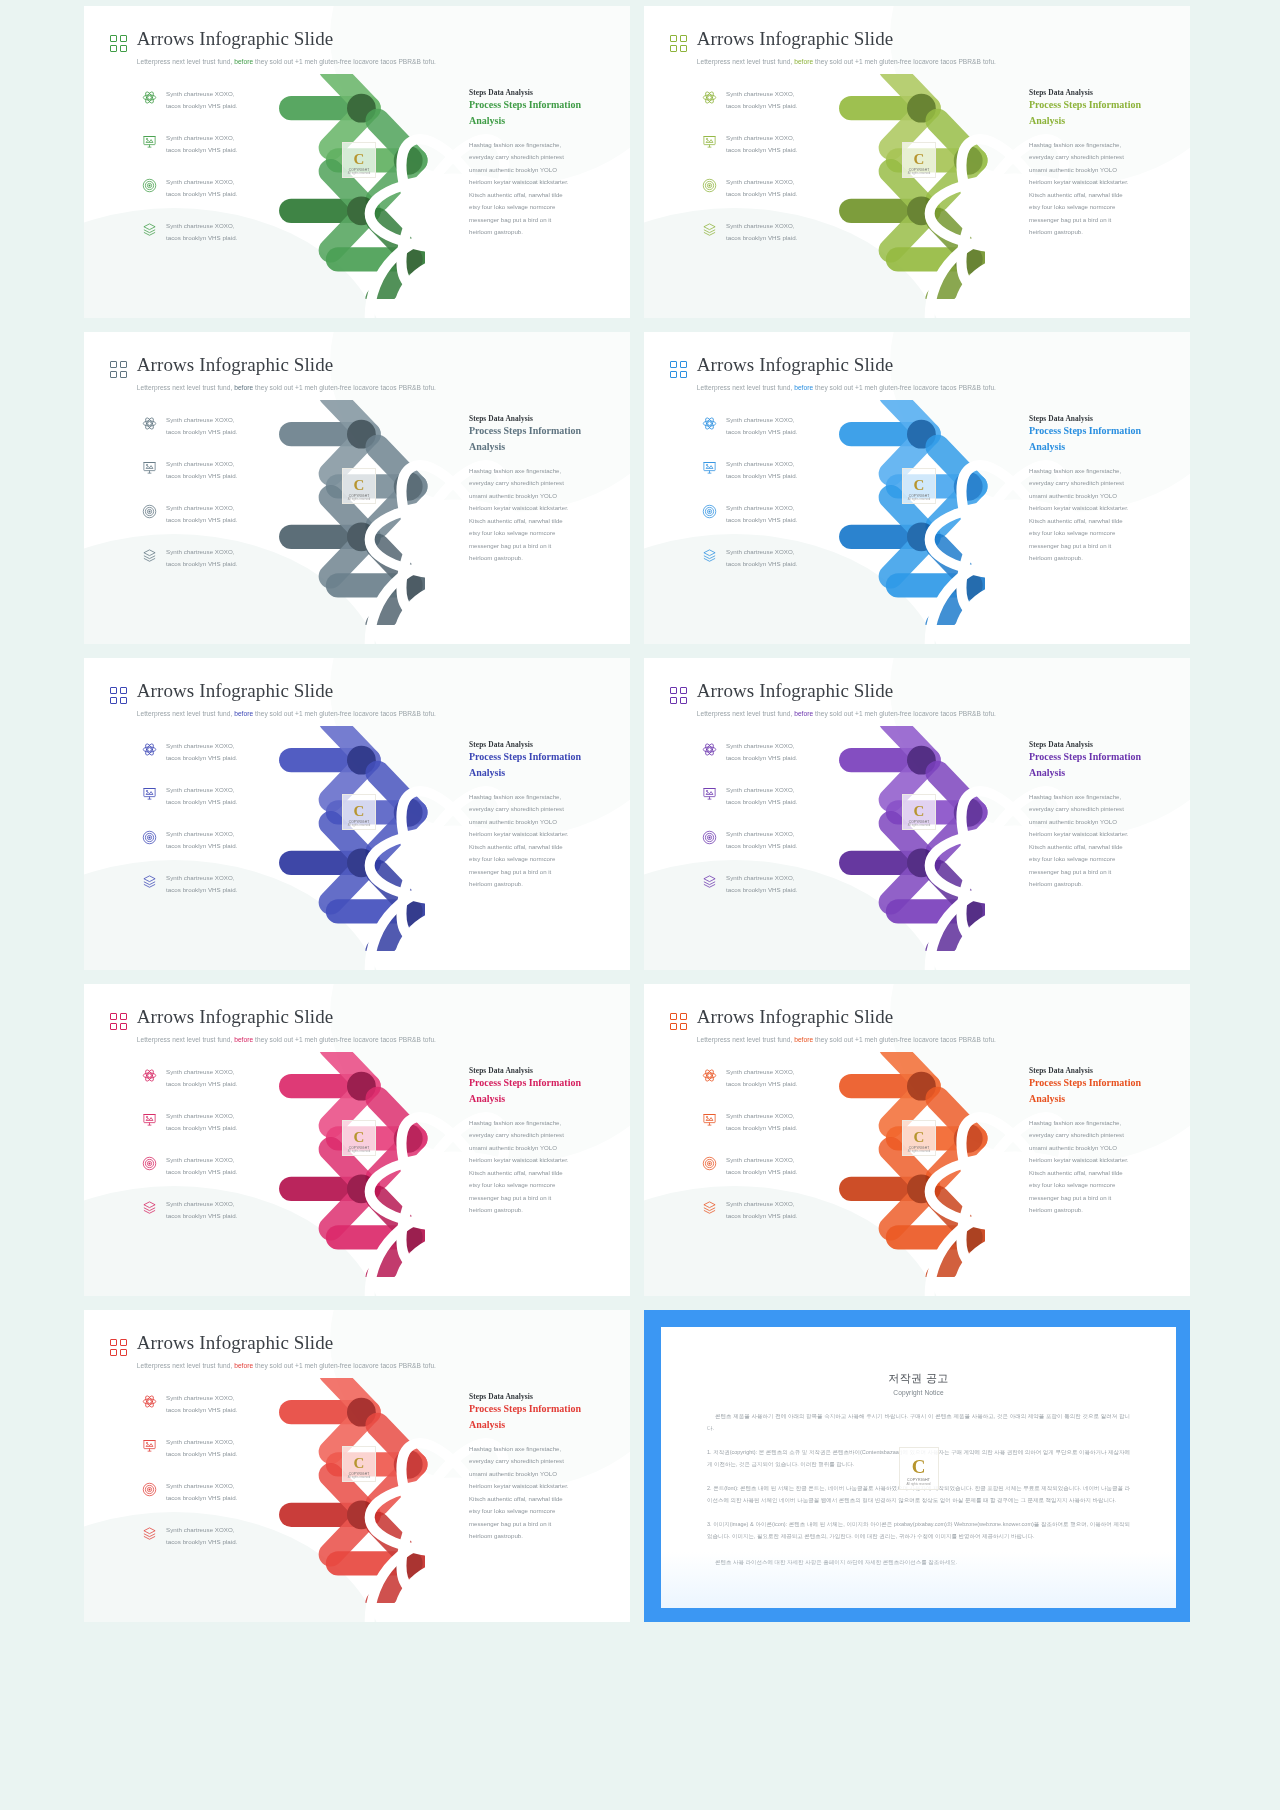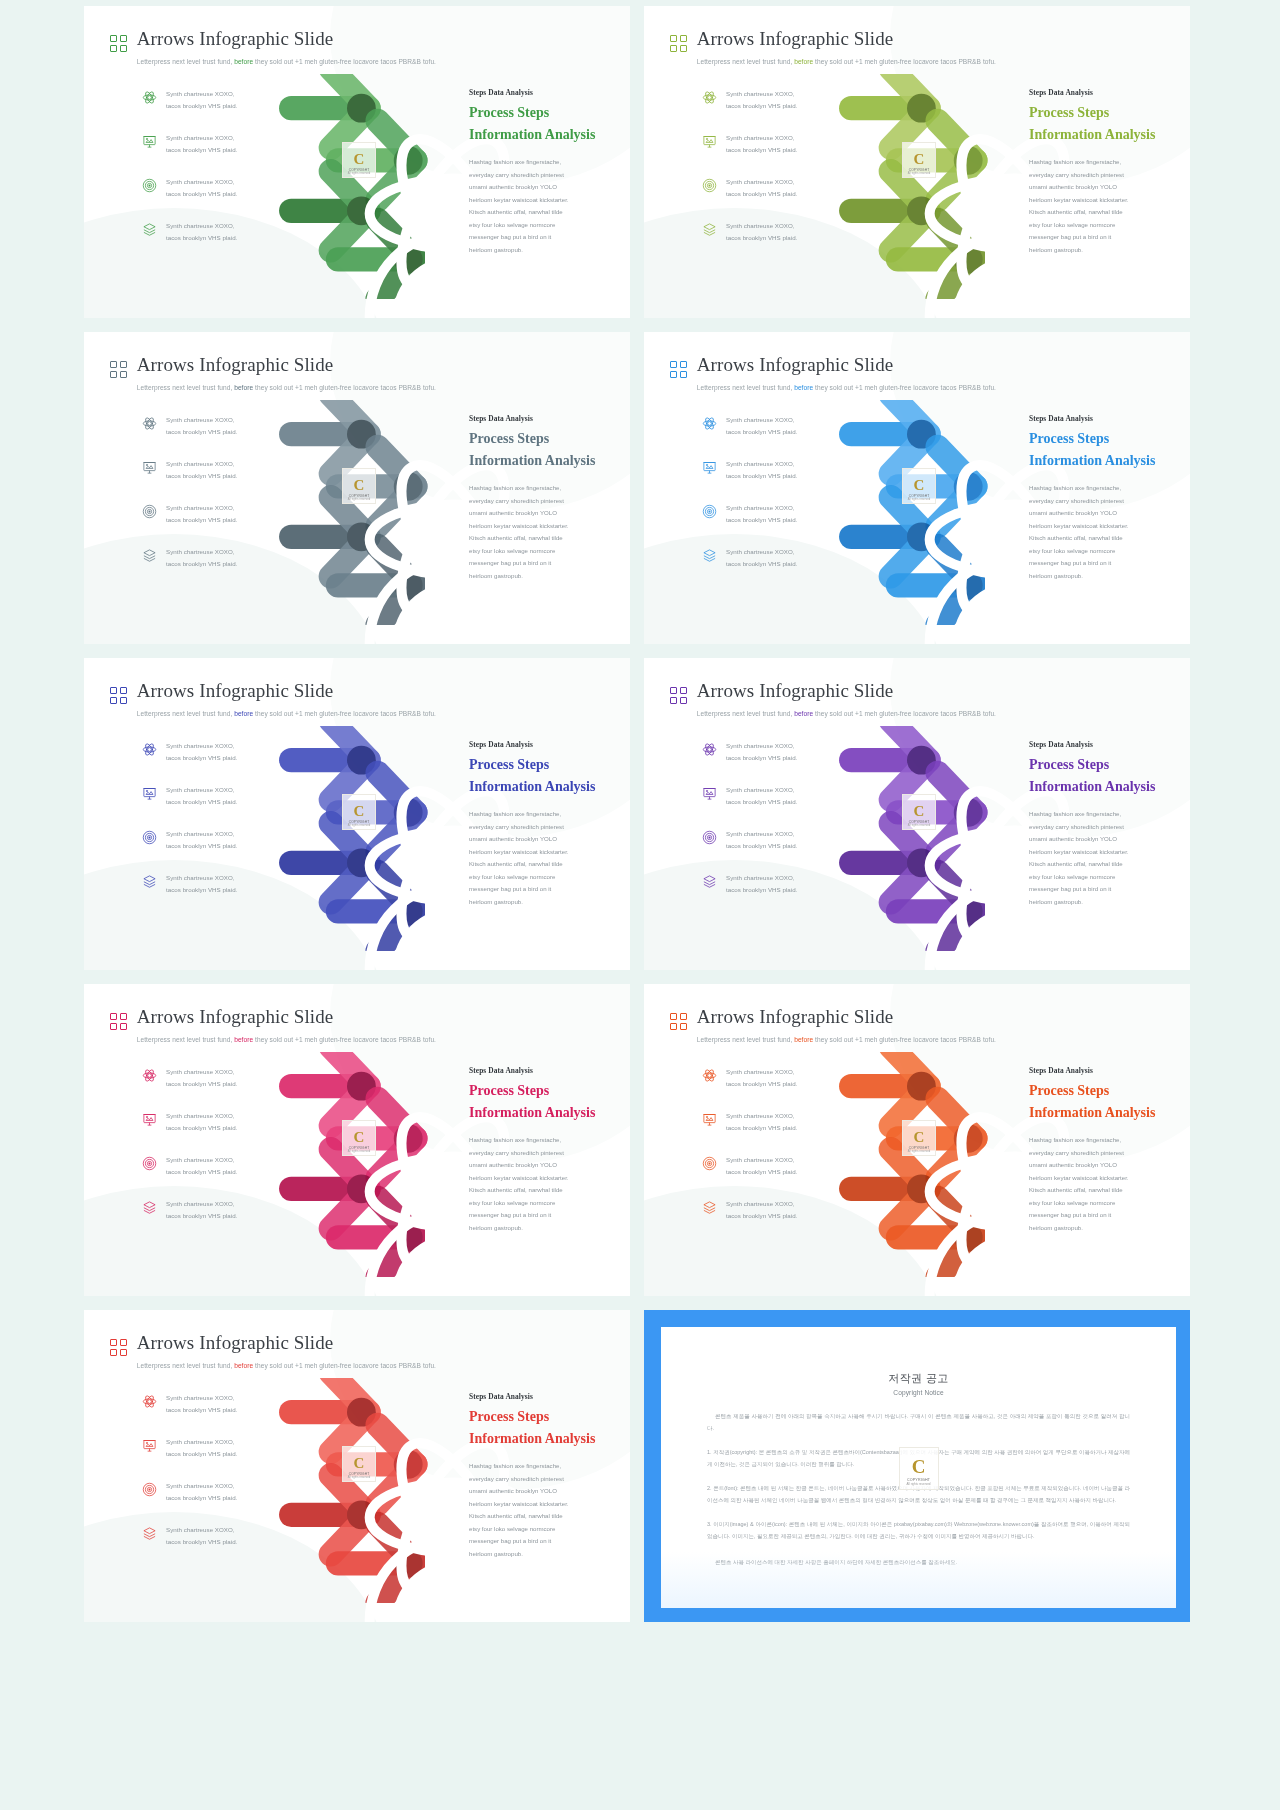--- a/index.html
+++ b/index.html
@@ -165,24 +165,23 @@
   }
   .rcol-h1 {
     font-family: "Liberation Serif", serif;
     font-size: 7.4px;
     font-weight: 700;
     color: #33383d;
     letter-spacing: .1px;
   }
   .rcol-h2 {
     font-family: "Liberation Serif", serif;
-    font-size: 14px;
+    font-size: 10px;
     font-weight: 700;
     line-height: 1.55;
-    margin-top: 5px;
   }
   .rcol-body {
     margin-top: 11px;
     font-size: 6.1px;
     line-height: 2.05;
     color: #8e969c;
   }
   .rcol-body p { margin: 0; }
 
   

